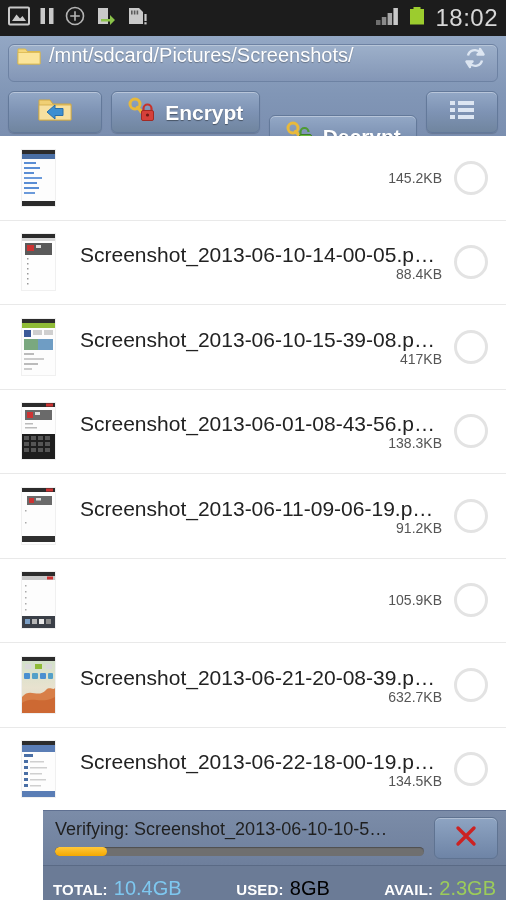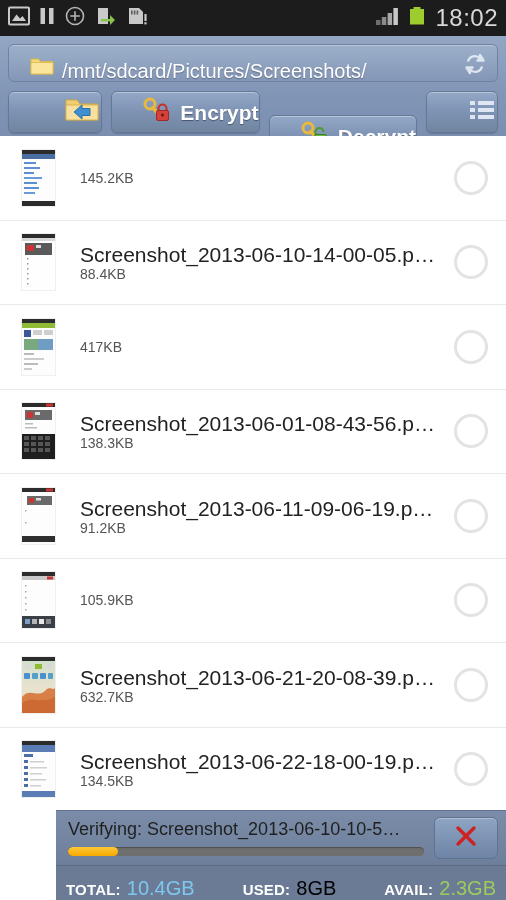--- a/index.html
+++ b/index.html
@@ -38,22 +38,22 @@
     padding:8px 8px 8px 8px;
     border-bottom:1px solid #5d6f8e;
   }
   .path-bar {
     height:38px;
     border-radius:6px;
     background:linear-gradient(180deg,#9db0ca 0%, #8396b6 100%);
     border:1px solid #6d82a3;
     box-shadow:inset 0 1px 0 rgba(255,255,255,.28);
     display:flex;
-    align-items:flex-end;
-    padding:0 8px 0 21px;
+    align-items:flex-start;
+    padding:0 8px 0 8px;
   }
   .path-folder { flex:0 0 auto; margin-right:8px; }
   .path-text {
     color:#ffffff;
     font-size:20px;
     white-space:nowrap;
     overflow:hidden;
     text-overflow:ellipsis;
     flex:1 1 auto;
     text-shadow:0 1px 1px rgba(0,0,0,.3);
@@ -67,21 +67,21 @@
     margin-top:9px;
   }
   .tb-btn {
     height:42px;
     border-radius:6px;
     background:linear-gradient(180deg,#93a8c6 0%, #7e93b4 50%, #70859f 100%);
     border:1px solid #63799a;
     box-shadow:inset 0 1px 0 rgba(255,255,255,.35), 0 1px 1px rgba(0,0,0,.16);
     display:flex;
     align-items:center;
-    justify-content:flex-end;
+    justify-content:center;
     gap:8px;
     cursor:pointer;
   }
   .tb-btn.back { width:94px; }
   .tb-btn.enc  { flex:1 1 auto; }
   .tb-btn.dec  { flex:1 1 auto;margin-top:24px; }
   .tb-btn.menu { width:72px; }
   .tb-label {
     color:#ffffff;
     font-size:21px;
@@ -127,35 +127,36 @@
     color:#222222;
     white-space:nowrap;
     overflow:hidden;
     text-overflow:ellipsis;
     line-height:1.15;
   }
   .file-size {
     font-size:14px;
     color:#555555;
     line-height:1;
+    text-align:right;
   }
   .chk {
     flex:0 0 auto;
     width:34px; height:34px;
     border-radius:50%;
     border:3px solid #e3e3e3;
     background:#ffffff;
     margin-left:12px;
     cursor:pointer;
   }
 
   
   .bottom {
     position:absolute;
-    left:16px; right:0; bottom:0;
+    left:3px; right:0; bottom:0;
     height:90px;
     padding-left:40px;
   }
   .progress-panel {
     height:55px;
     background:linear-gradient(180deg,#7b8ca8 0%, #6e7f9c 100%);
     border-top:1px solid #5f7091;
     display:flex;
     align-items:center;
     padding:4px 8px 4px 12px;
@@ -410,20 +411,21 @@
           <rect x="2" y="20" width="29" height="11" fill="#6f9dc4"></rect>
           <rect x="2" y="20" width="14" height="11" fill="#7aa87f"></rect>
           <rect x="2" y="34" width="10" height="2" fill="#bbb"></rect>
           <rect x="2" y="39" width="20" height="2" fill="#ccc"></rect>
           <rect x="2" y="44" width="14" height="2" fill="#bbb"></rect>
           <rect x="2" y="49" width="8" height="2" fill="#ccc"></rect>
         </svg>
       </div>
     </div>
     <div class="file-meta">
+      <div class="file-name">Screenshot_2013-06-10-15-39-08.p…</div>
       <div class="file-size">417KB</div>
     </div>
     <div class="chk"></div>
   </div>
 
   <div class="file-row">
     <div class="thumb-wrap">
       <div class="thumb">
         <svg width="33" height="56" viewBox="0 0 33 56">
           <rect width="33" height="56" fill="#fdfdfd"></rect>

